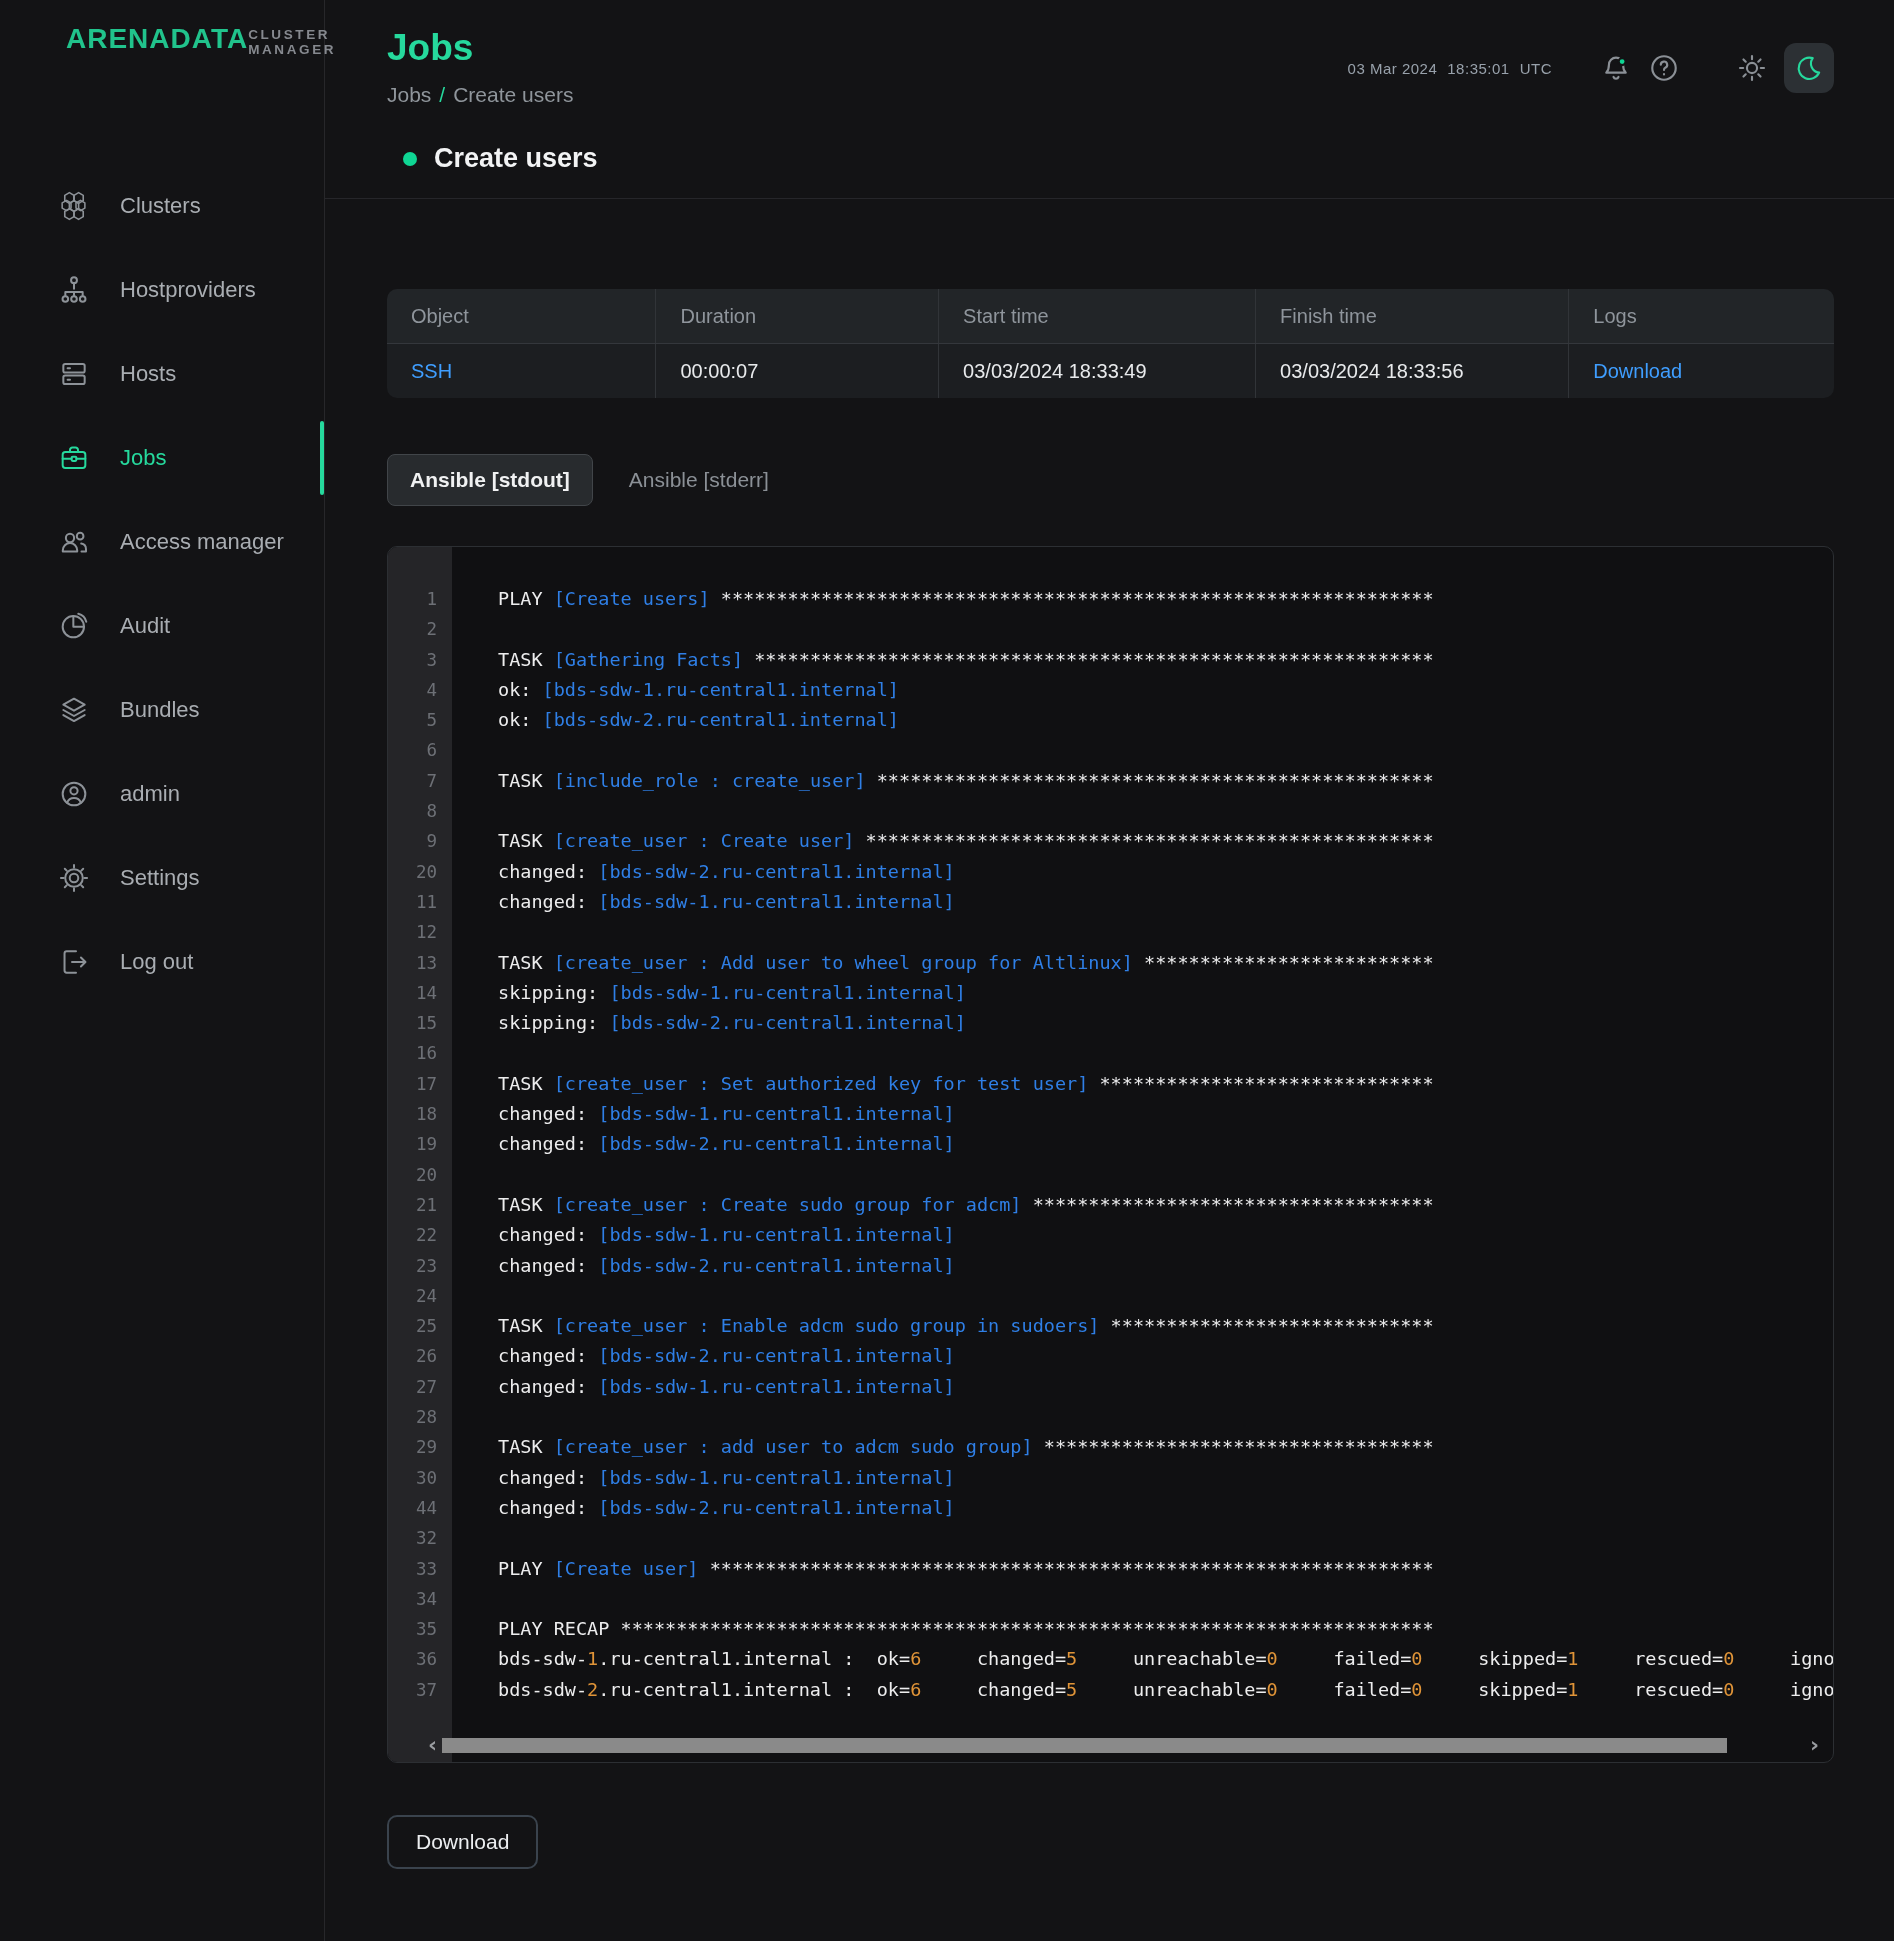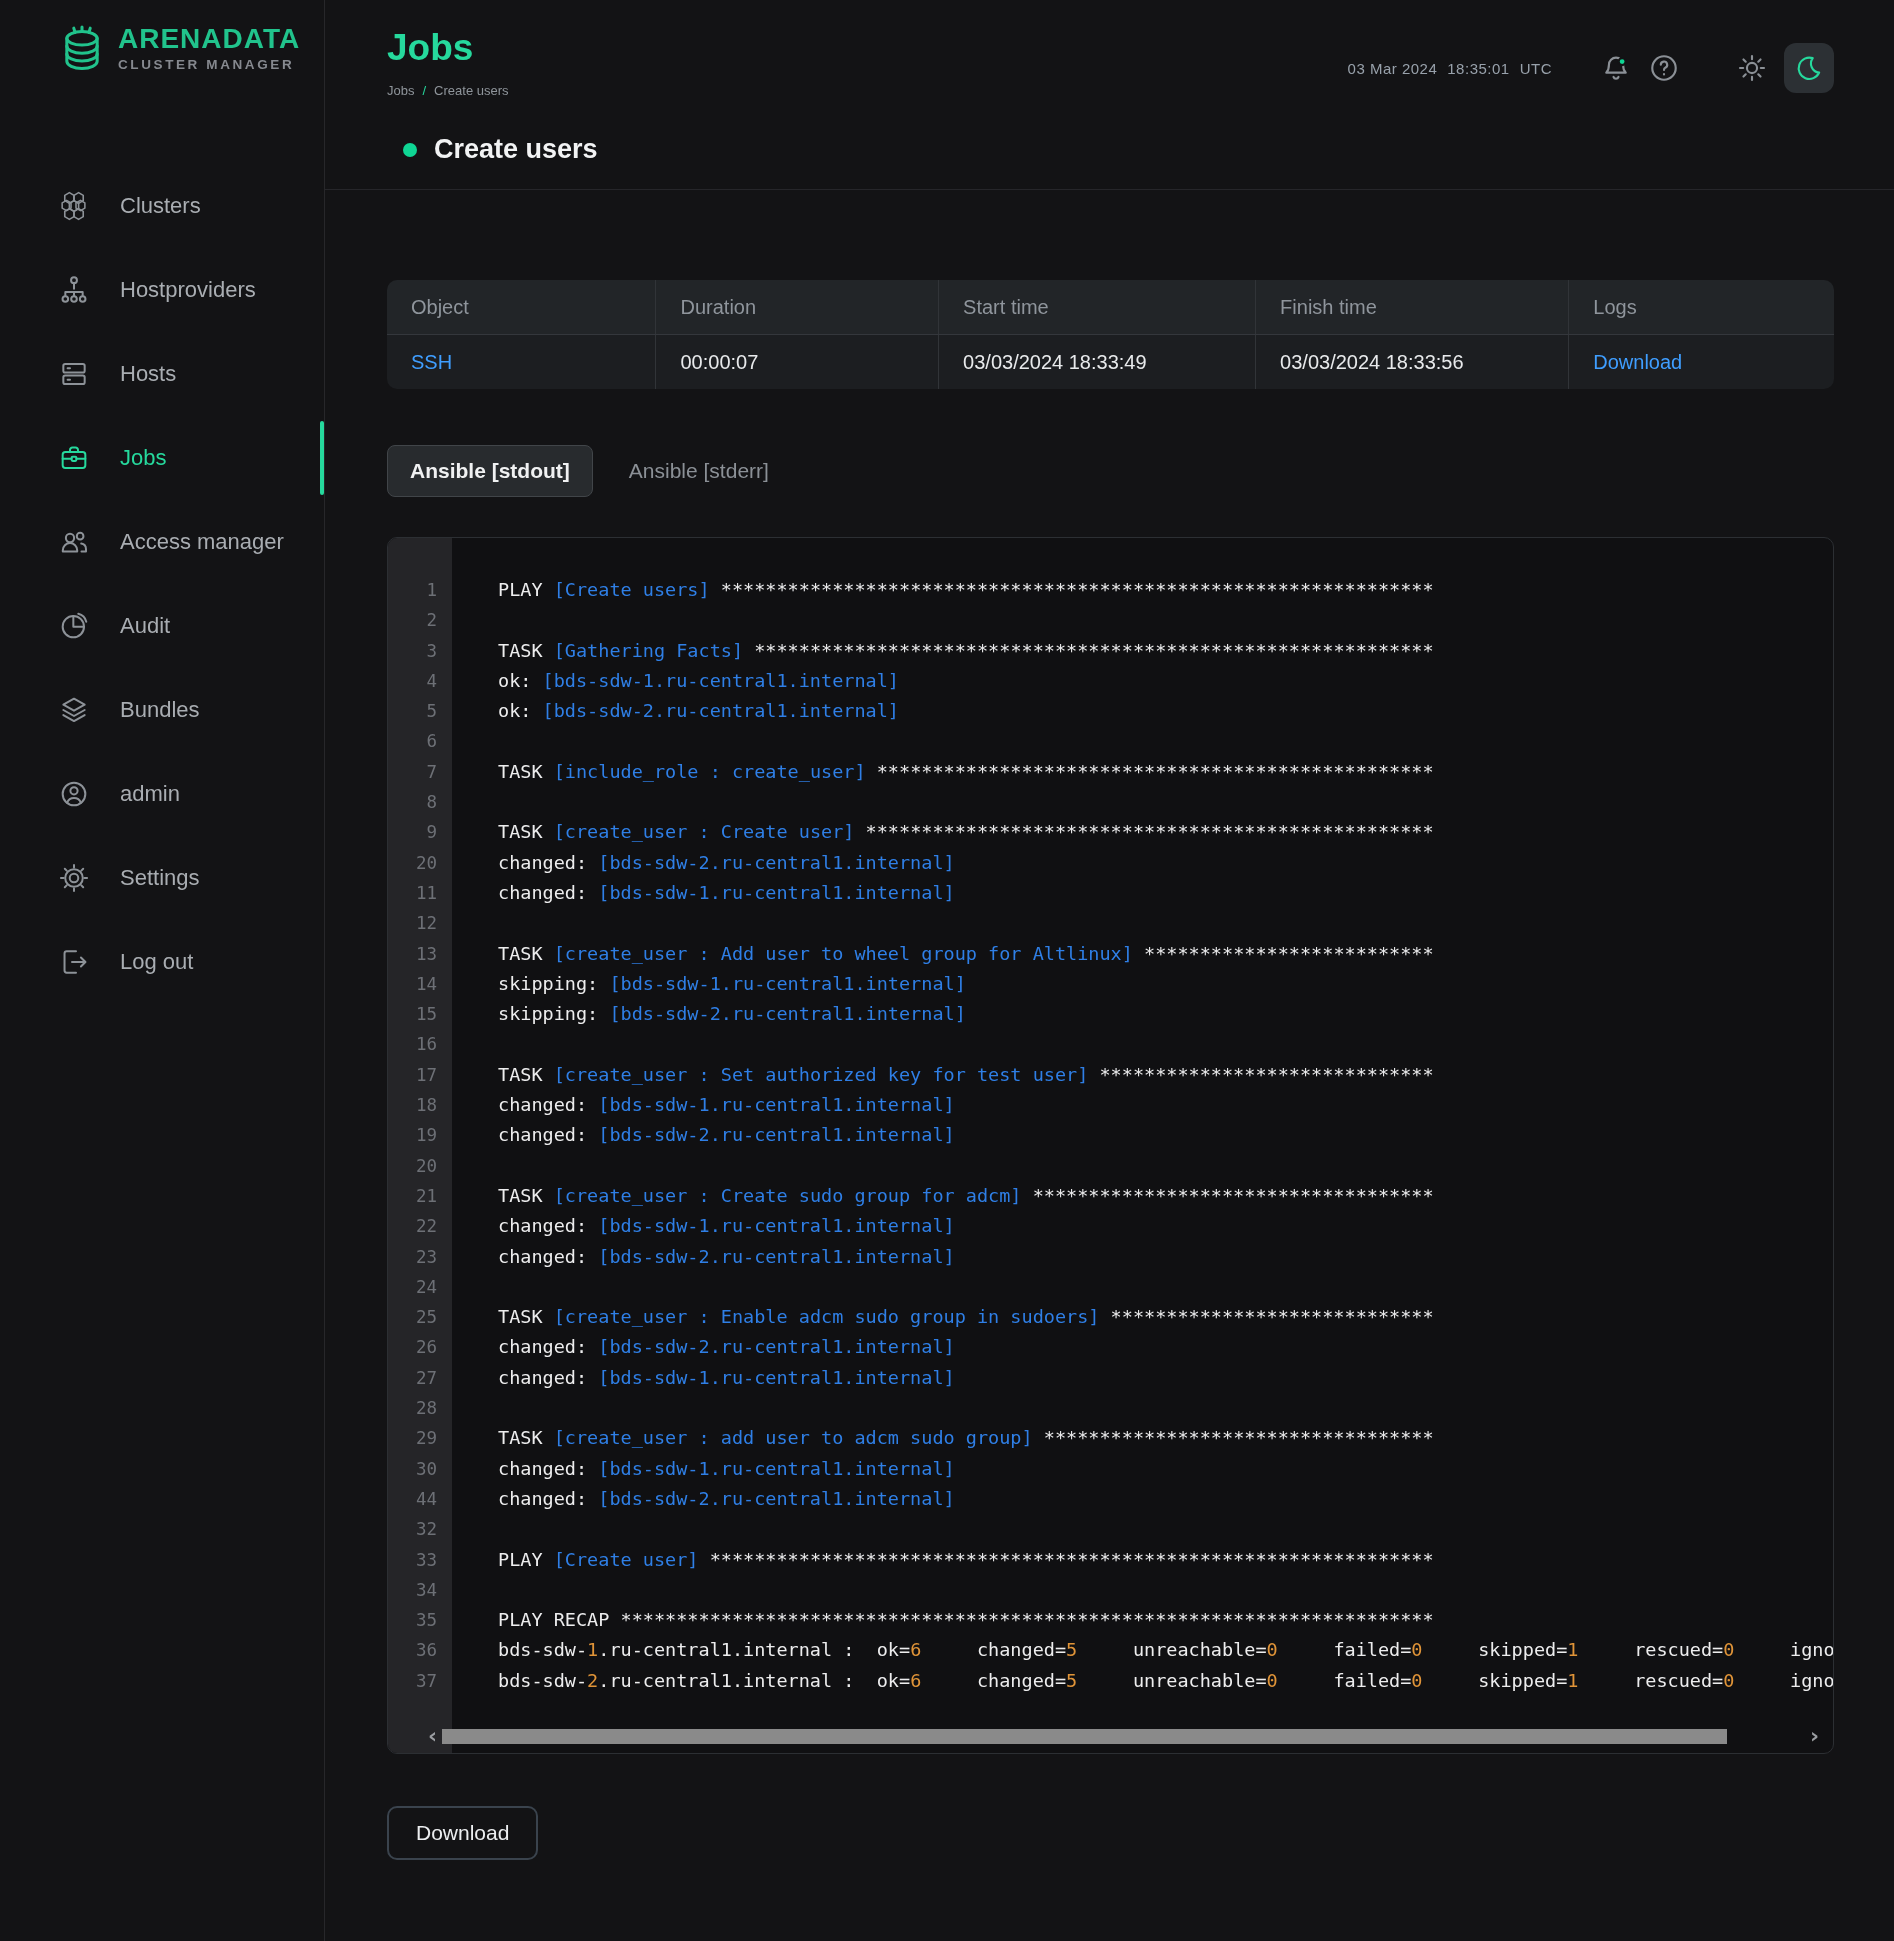--- a/index.html
+++ b/index.html
@@ -5,35 +5,35 @@
   * { box-sizing: border-box; margin:0; padding:0; }
   html,body { background:#131315; }
   body {
     width:1894px; min-height:1941px; margin:0;
     font-family:"Liberation Sans", sans-serif;
     color:#e8eaec; display:flex;
   }
   
   .sidebar { width:325px; flex-shrink:0; border-right:1px solid #27272a; padding-top:24px; }
   .logo { padding-left:56px; display:flex; align-items:flex-start; gap:10px; }
-  .logo-texts { display:flex; flex-direction:column; }
+  .logo-texts { display:flex; flex-direction:row; }
   .brand { color:#21c38c; font-size:28px; font-weight:700; letter-spacing:1px; line-height:30px; }
   .brand-sub { color:#86898f; font-size:13.5px; font-weight:700; letter-spacing:2.6px; margin-top:3px; }
   .nav { margin-top:102px; }
   .nav-group2 { margin-top:24px; }
   .nav-item { position:relative; height:56px; margin-bottom:28px; display:flex; align-items:center; gap:30px; padding-left:58px; color:#a9adb2; font-size:22px; cursor:pointer; }
   .nav-item svg { width:32px; height:32px; stroke:#8d9298; fill:none; stroke-width:1.5; stroke-linecap:round; stroke-linejoin:round; flex-shrink:0; }
   .nav-item.active { color:#26d99d; }
   .nav-item.active svg { stroke:#26d99d; }
   .nav-item.active::after { content:""; position:absolute; right:0; top:-9px; width:4px; height:74px; background:#26d99d; border-radius:2px; }
   
   .main { flex:1; padding:0 60px 0 62px; }
   .topbar { display:flex; justify-content:space-between; padding-top:28px; }
   .page-title { color:#26d99d; font-size:37px; font-weight:700; line-height:40px; }
-  .breadcrumb { margin-top:15px; font-size:13px; color:#8f959b; }
+  .breadcrumb { margin-top:15px; font-size:21px; color:#8f959b; }
   .breadcrumb .sep { color:#26d99d; margin:0 8px; }
   .top-right { display:flex; align-items:center; margin-top:14px; height:52px; }
   .datetime { color:#98a1ab; font-size:15px; letter-spacing:0.5px; }
   .datetime span { margin-left:10px; }
   .icon-btn { background:none; border:none; cursor:pointer; display:flex; align-items:center; justify-content:center; padding:0; }
   .icon-btn svg { width:32px; height:32px; stroke:#8b9096; fill:none; stroke-width:1.6; stroke-linecap:round; stroke-linejoin:round; }
   .bell-wrap { margin-left:48px; }
   .help-wrap { margin-left:16px; }
   .sun-wrap { margin-left:56px; }
   .moon-wrap { margin-left:16px; width:50px; height:50px; background:#2c3034; border-radius:12px; }

